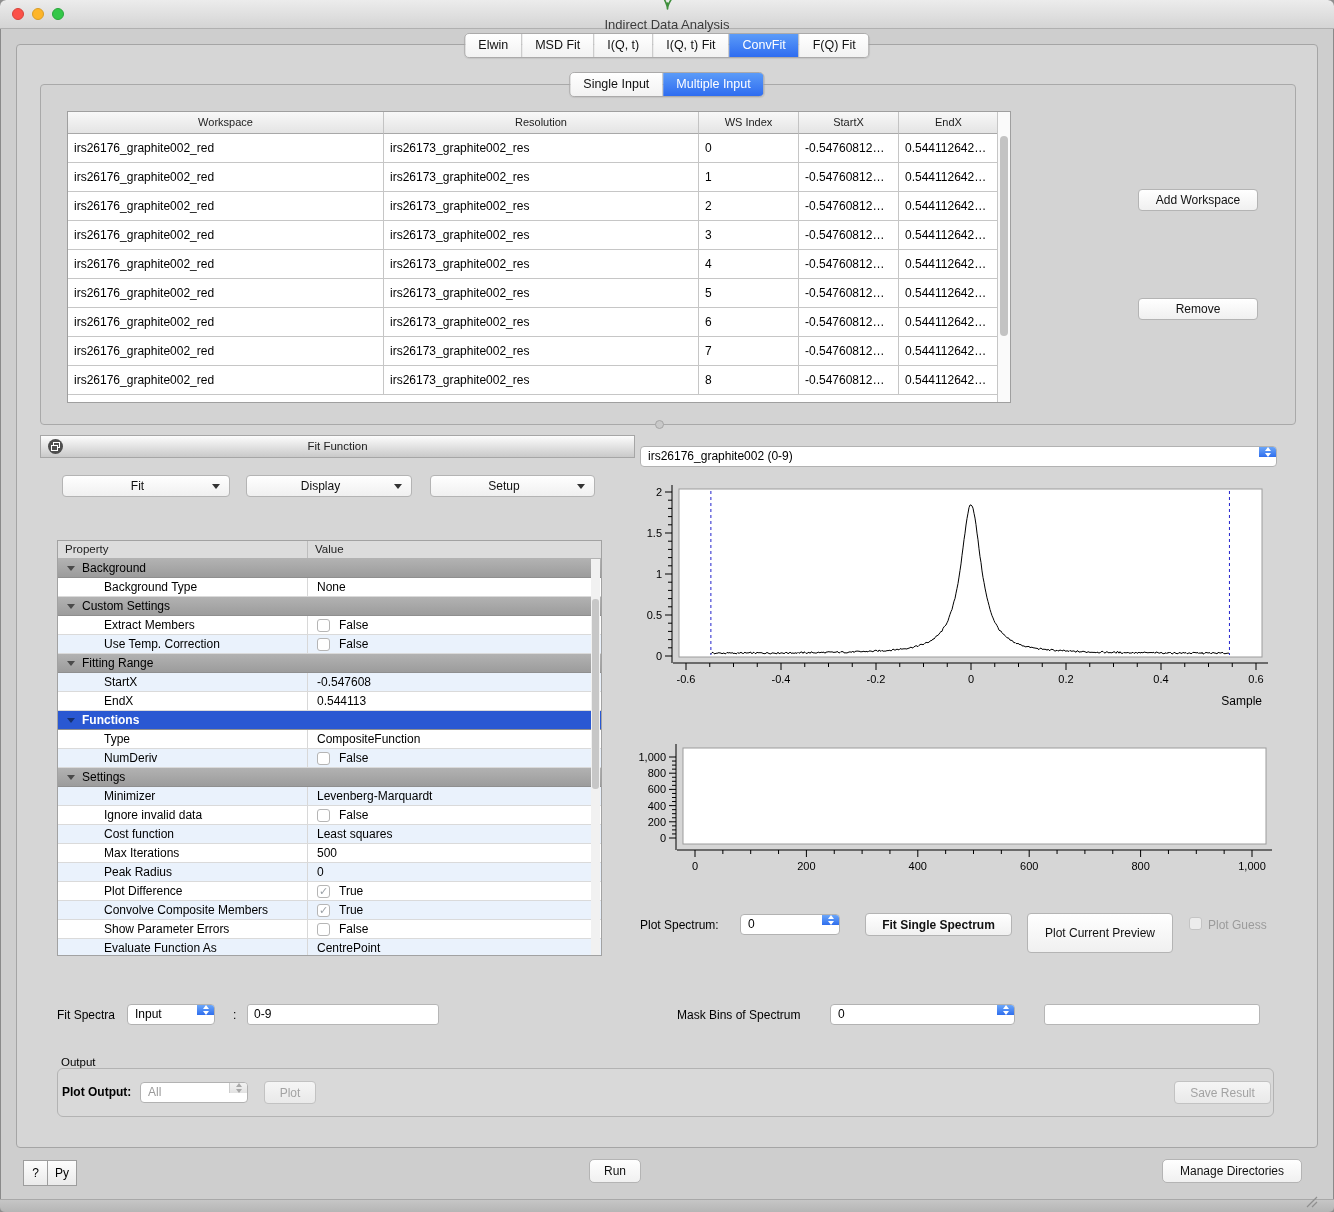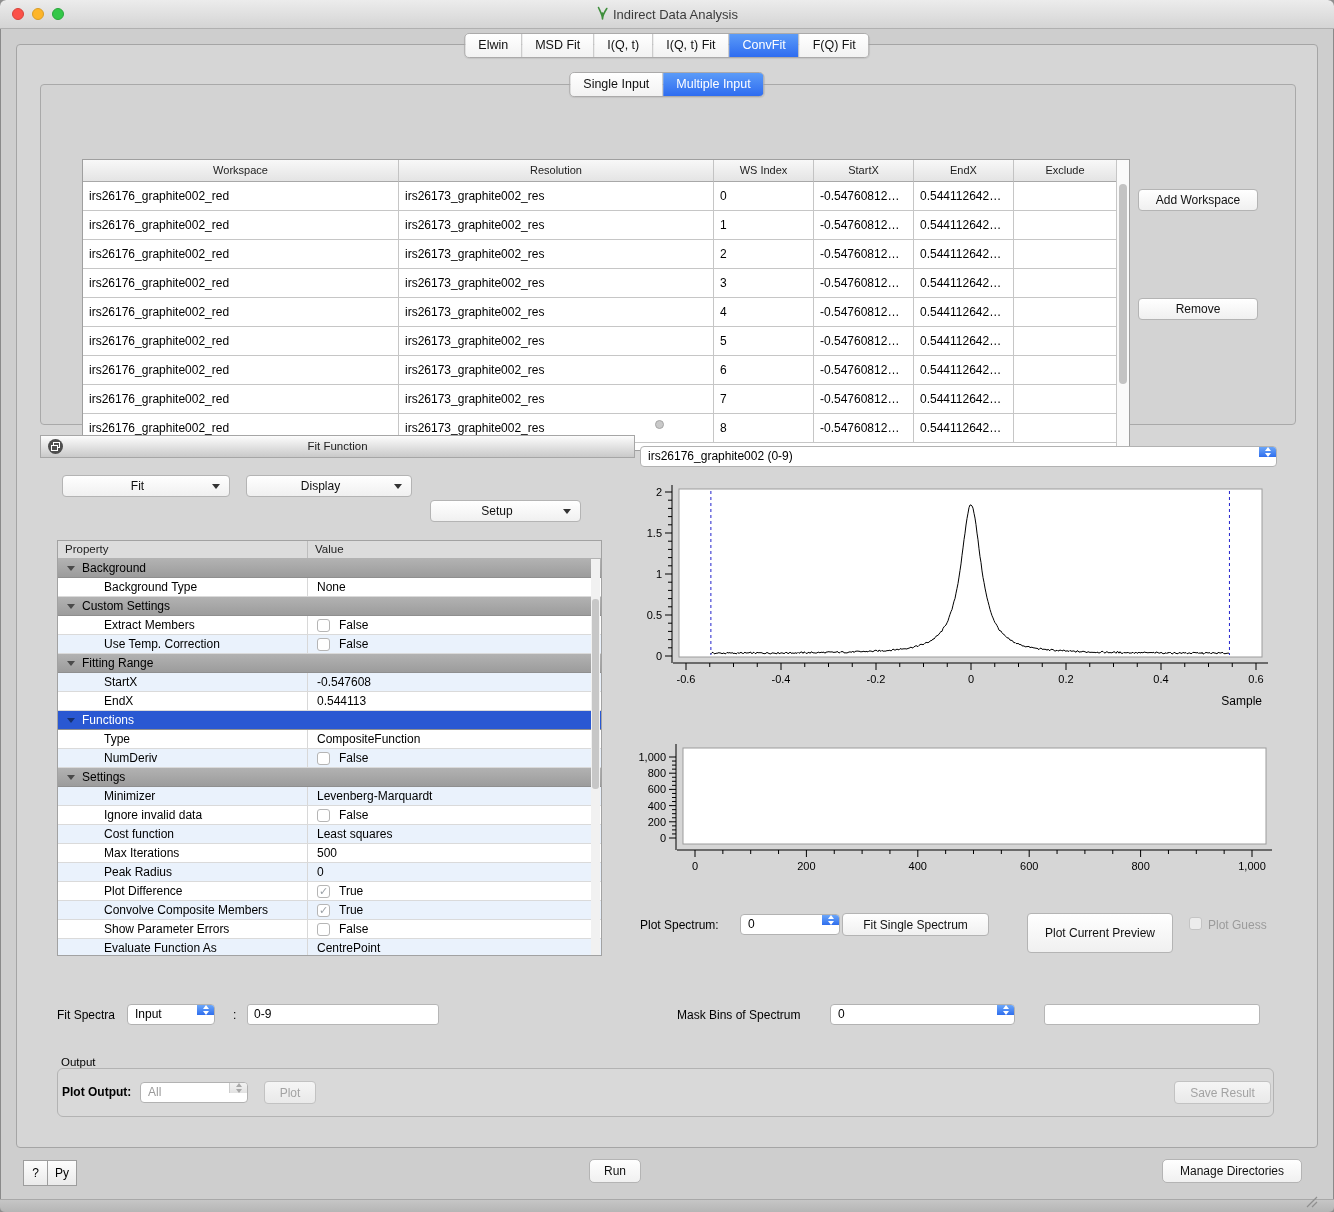--- a/index.html
+++ b/index.html
@@ -4,38 +4,38 @@
 <style>
   html,body{margin:0;padding:0;background:#8e8e8e;}
   #win{position:relative;width:1334px;height:1212px;background:#cecece;
        font-family:"Liberation Sans",sans-serif;font-size:12px;color:#000;
        border-radius:6px 6px 5px 5px;overflow:hidden;box-shadow:0 0 0 1px #8a8a8a inset;}
   .abs{position:absolute;}
   
   #titlebar{position:absolute;left:0;top:0;width:100%;height:28px;
     background:linear-gradient(#ececec,#d4d4d4);border-bottom:1px solid #b0b0b0;border-radius:6px 6px 0 0;}
   .tl{position:absolute;top:8px;width:12px;height:12px;border-radius:50%;}
-  #title-wrap{position:absolute;left:0;top:0;width:100%;height:28px;display:flex;align-items:center;justify-content:center;gap:4px;}
+  #title-wrap{position:absolute;left:0;top:0;width:100%;height:28px;display:flex;align-items:center;justify-content:center;gap:4px;flex-direction:column;}
   #title-text{font-size:13px;font-weight:500;color:#3b3b3b;}
   
   #tab-pane{position:absolute;left:16px;top:44px;width:1300px;height:1102px;background:#d6d6d6;
     border:1px solid #a5a5a5;border-radius:4px;}
   
   .seg{position:absolute;display:flex;border:1px solid #abaaaa;border-radius:5px;overflow:hidden;
     box-shadow:0 1px 1px rgba(0,0,0,.08);}
   .seg .s{background:linear-gradient(#ffffff,#f2f2f2);padding:0 13px;height:23px;line-height:23px;
     font-size:12.5px;font-weight:500;color:#111;border-right:1px solid #c4c4c4;cursor:default;white-space:nowrap;}
   .seg .s:last-child{border-right:none;}
   .seg .s.sel{background:linear-gradient(#5b9bf8,#2e6cf0);color:#fff;}
   
   #input-box{position:absolute;left:40px;top:84px;width:1254px;height:339px;background:#d3d3d3;
     border:1px solid #a9a9a9;border-radius:4px;}
   
-  #ws-table{position:absolute;left:82px;top:111px;width:1048px;height:292px;background:#fff;
-    border:1px solid #9f9f9f;box-sizing:border-box;overflow:hidden;margin-top:48px;}
+  #ws-table{position:absolute;left:67px;top:111px;width:944px;height:292px;background:#fff;
+    border:1px solid #9f9f9f;box-sizing:border-box;overflow:hidden;}
   .ws-grid{display:grid;grid-template-columns:316px 315px 100px 100px 100px 103px;}
   #ws-head .hc{height:21px;line-height:21px;text-align:center;font-size:11px;color:#1d1d1d;
     background:linear-gradient(#f8f8f8,#e4e4e4);border-bottom:1px solid #a8a8a8;border-right:1px solid #c3c3c3;}
   .ws-row .c{height:29px;line-height:29px;padding-left:6px;border-bottom:1px solid #c6c6c6;
     border-right:1px solid #c6c6c6;font-size:12px;overflow:hidden;white-space:nowrap;box-sizing:border-box;}
   #ws-scroll{position:absolute;right:0;top:0;width:12px;height:100%;background:#fafafa;border-left:1px solid #c6c6c6;}
   #ws-thumb{position:absolute;left:2px;top:24px;width:8px;height:200px;background:#c3c3c3;border-radius:4px;}
   
   .btn{background:linear-gradient(#ffffff,#f0f0f0);border:1px solid #b4b4b4;border-radius:4px;
     font-size:12px;color:#111;display:flex;align-items:center;justify-content:center;box-sizing:border-box;cursor:default;}
@@ -57,21 +57,21 @@
   
   #prop-table{position:absolute;left:57px;top:540px;width:545px;height:416px;background:#fff;
     border:1px solid #a2a2a2;box-sizing:border-box;overflow:hidden;}
   #prop-head{display:grid;grid-template-columns:250px 1fr;height:17px;background:#dcdcdc;border-bottom:1px solid #b2b2b2;}
   #prop-head div{font-size:11.5px;line-height:16px;padding-left:7px;color:#222;}
   #prop-head div:first-child{border-right:1px solid #bdbdbd;}
   .prow{display:flex;height:19px;box-sizing:border-box;border-bottom:1px solid #dadada;align-items:center;}
   .prow.group{background:linear-gradient(#b2b2b2,#9c9c9c);border-bottom:1px solid #8f8f8f;}
   .prow.group .tri{width:0;height:0;border-left:4px solid transparent;border-right:4px solid transparent;
     border-top:5px solid #4a4a4a;margin:0 7px 0 9px;}
-  .prow.group.sel{background:#2a58d2;color:#fff;font-weight:normal;}
+  .prow.group.sel{background:#2a58d2;color:#fff;font-weight:bold;}
   .prow.group.sel .tri{border-top-color:#16306f;}
   .prow.item .pl{width:250px;padding-left:46px;box-sizing:border-box;border-right:1px solid #d8d8d8;
     height:100%;line-height:18px;overflow:hidden;white-space:nowrap;}
   .prow.item .pv{flex:1;padding-left:9px;display:flex;align-items:center;gap:9px;height:100%;}
   .prow.alt{background:#eaf2fc;}
   .cb{width:13px;height:13px;border:1px solid #b5b5b5;border-radius:3px;background:#fff;box-sizing:border-box;
     font-size:11px;line-height:11px;text-align:center;color:#9aa0a6;}
   #prop-scroll{position:absolute;right:1px;top:18px;width:9px;height:396px;background:#f1f1f1;}
   #prop-thumb{position:absolute;left:1px;top:40px;width:7px;height:190px;background:#c7c7c7;border-radius:3px;}
   
@@ -242,21 +242,21 @@
   </div>
 
   <div class="btn menu-btn" style="left:62px;width:168px;">
     <span class="lbl">Fit</span>
       <span class="arr"></span>
   </div>
   <div class="btn menu-btn" style="left:246px;width:166px;">
     <span class="lbl">Display</span>
       <span class="arr"></span>
   </div>
-  <div class="btn menu-btn" style="left:430px;width:151px;margin-top:25px;">
+  <div class="btn menu-btn" style="left:430px;width:165px;">
     <span class="lbl">Setup</span>
       <span class="arr"></span>
   </div>
 
   <div id="prop-table">
     <div id="prop-head">
       <div>Property</div>
       <div>Value</div>
     </div>
     <div id="prop-body">
@@ -525,21 +525,21 @@
     </svg>
 
   <span class="abs plot-label" style="left:640px;top:918px;">Plot Spectrum:</span>
   <div class="combo abs" style="left:740px;top:914px;width:100px;height:21px;">
     <span class="ct">0</span>
     <span class="stp">
         <i class="up"></i>
         <i class="dn"></i>
       </span>
   </div>
-  <div class="btn abs" style="left:842px;top:913px;width:147px;height:23px;">Fit Single Spectrum</div>
+  <div class="btn abs" style="left:865px;top:913px;width:147px;height:23px;font-weight:bold;">Fit Single Spectrum</div>
   <div class="btn abs" style="left:1027px;top:913px;width:146px;height:40px;">Plot Current Preview</div>
   <span class="cb abs" style="left:1189px;top:917px;background:#ececec;border-color:#c4c4c4;"></span>
   <span class="abs gray-check-label" style="left:1208px;top:918px;">Plot Guess</span>
 
   <span class="abs plot-label" style="left:57px;top:1008px;">Fit Spectra</span>
   <div class="combo abs" style="left:127px;top:1004px;width:88px;height:21px;">
     <span class="ct">Input</span>
     <span class="stp">
         <i class="up"></i>
         <i class="dn"></i>

